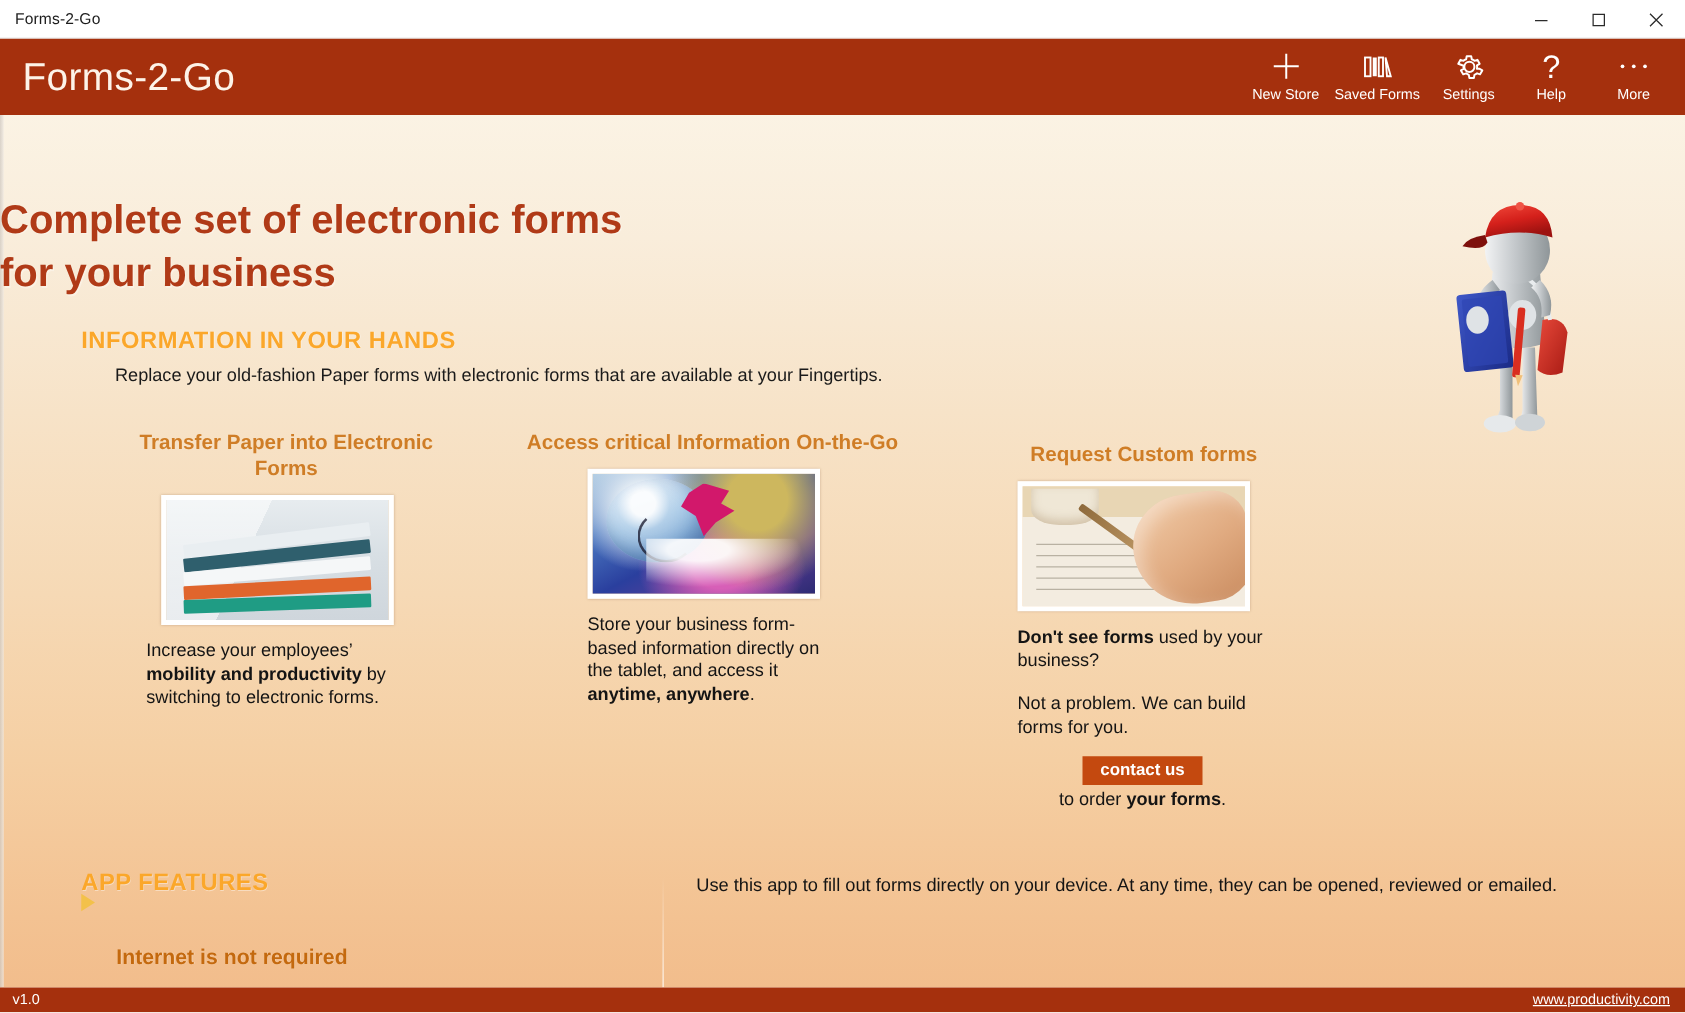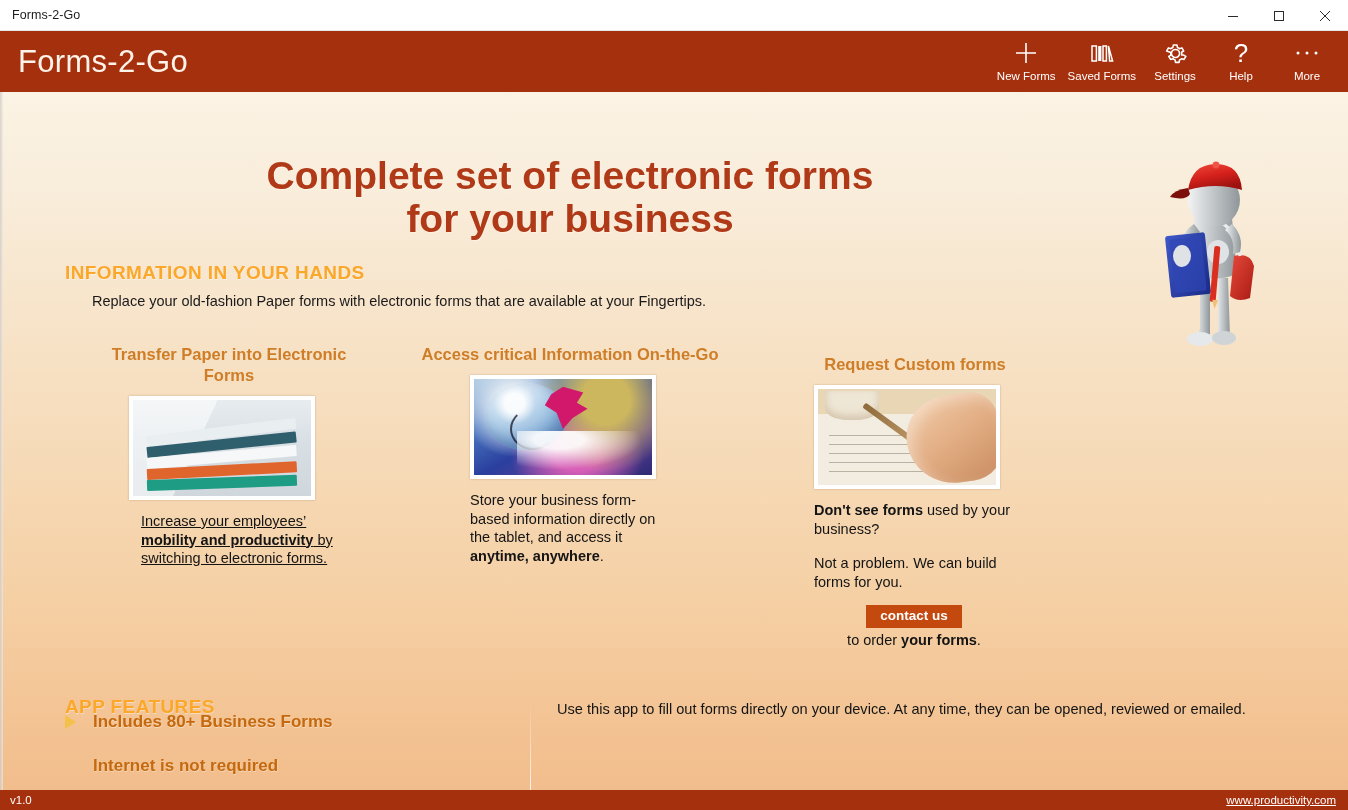--- a/index.html
+++ b/index.html
@@ -100,23 +100,22 @@
     position: absolute; left: 0; top: 0;
     width: 3px; height: 698px;
     background: linear-gradient(to right, #cfc8c0, #efe9e2);
     opacity: .75;
   }
 
   
   .hero-title {
     position: absolute; left: 0; top: 62px;
     width: 1140px;
-    text-align: center;
     color: #b03a17;
-    font-size: 39px;
+    font-size: 32px;
     font-weight: bold;
     line-height: 43px;
     text-shadow: 1px 1px 0 rgba(255,255,255,.35);
   }
 
   .mascot {
     position: absolute; left: 1148px; top: 50px;
     width: 130px; height: 215px;
   }
 
@@ -155,21 +154,21 @@
   .col-body {
     font-size: 14.5px;
     line-height: 18.5px;
     color: #141414;
     margin-top: 12px;
   }
   .col-body b { font-weight: bold; }
 
   #col1 { left: 99px; top: 252px; width: 260px; }
   #col1 .col-img { width: 186px; height: 104px; margin-left: 30px; }
-  #col1 .col-body { margin-left: 42px; width: 215px; text-decoration: underline; }
+  #col1 .col-body { margin-left: 18px; width: 215px; }
 
   #col2 { left: 420px; top: 252px; width: 300px; }
   #col2 .col-img { width: 186px; height: 104px; margin-left: 50px; }
   #col2 .col-body { margin-left: 50px; width: 205px; }
 
   #col3 { left: 800px; top: 262px; width: 230px; }
   #col3 .col-img { width: 186px; height: 104px; margin-left: 14px; }
   #col3 .col-body { margin-left: 14px; width: 200px; }
 
   .cta-wrap { margin-top: 14px; margin-left: 14px; width: 200px; text-align: center; }
@@ -343,21 +342,21 @@
     <div class="brand">Forms-2-Go</div>
 
     <div class="toolbar">
 
       <div class="tb-item">
         <div class="tb-icon">
           <svg width="28" height="28" viewBox="0 0 28 28">
             <path d="M14 4 V24 M4 14 H24" stroke="#ffffff" stroke-width="1.6" fill="none"></path>
           </svg>
         </div>
-        <div class="tb-label">New Forms</div>
+        <div class="tb-label">New Store</div>
       </div>
 
       <div class="tb-item">
         <div class="tb-icon">
           <svg width="28" height="26" viewBox="0 0 28 26">
             <rect x="4" y="6" width="4.4" height="15" fill="none" stroke="#fff" stroke-width="1.5"></rect>
             <rect x="10.2" y="6" width="3.2" height="15" fill="#fff"></rect>
             <rect x="15" y="6" width="3.4" height="15" fill="none" stroke="#fff" stroke-width="1.5"></rect>
             <path d="M20.4 6 L24.6 21 L21.6 21 L20.4 6 Z" fill="none" stroke="#fff" stroke-width="1.5"></path>
           </svg>
@@ -521,21 +520,20 @@
       </div>
     </div>
 
     <div class="sec-title" id="feat-title">APP FEATURES</div>
 
     <div class="feat-list">
       <div class="feat-row">
         <span class="feat-bullet">
             <span class="tri"></span>
           </span>
-        <span>Includes 80+ Business Forms</span>
       </div>
       <div class="feat-row">
         <span class="feat-bullet">
             <span class="tri hidden"></span>
           </span>
         <span>Internet is not required</span>
       </div>
     </div>
 
     <div class="vdivider"></div>

